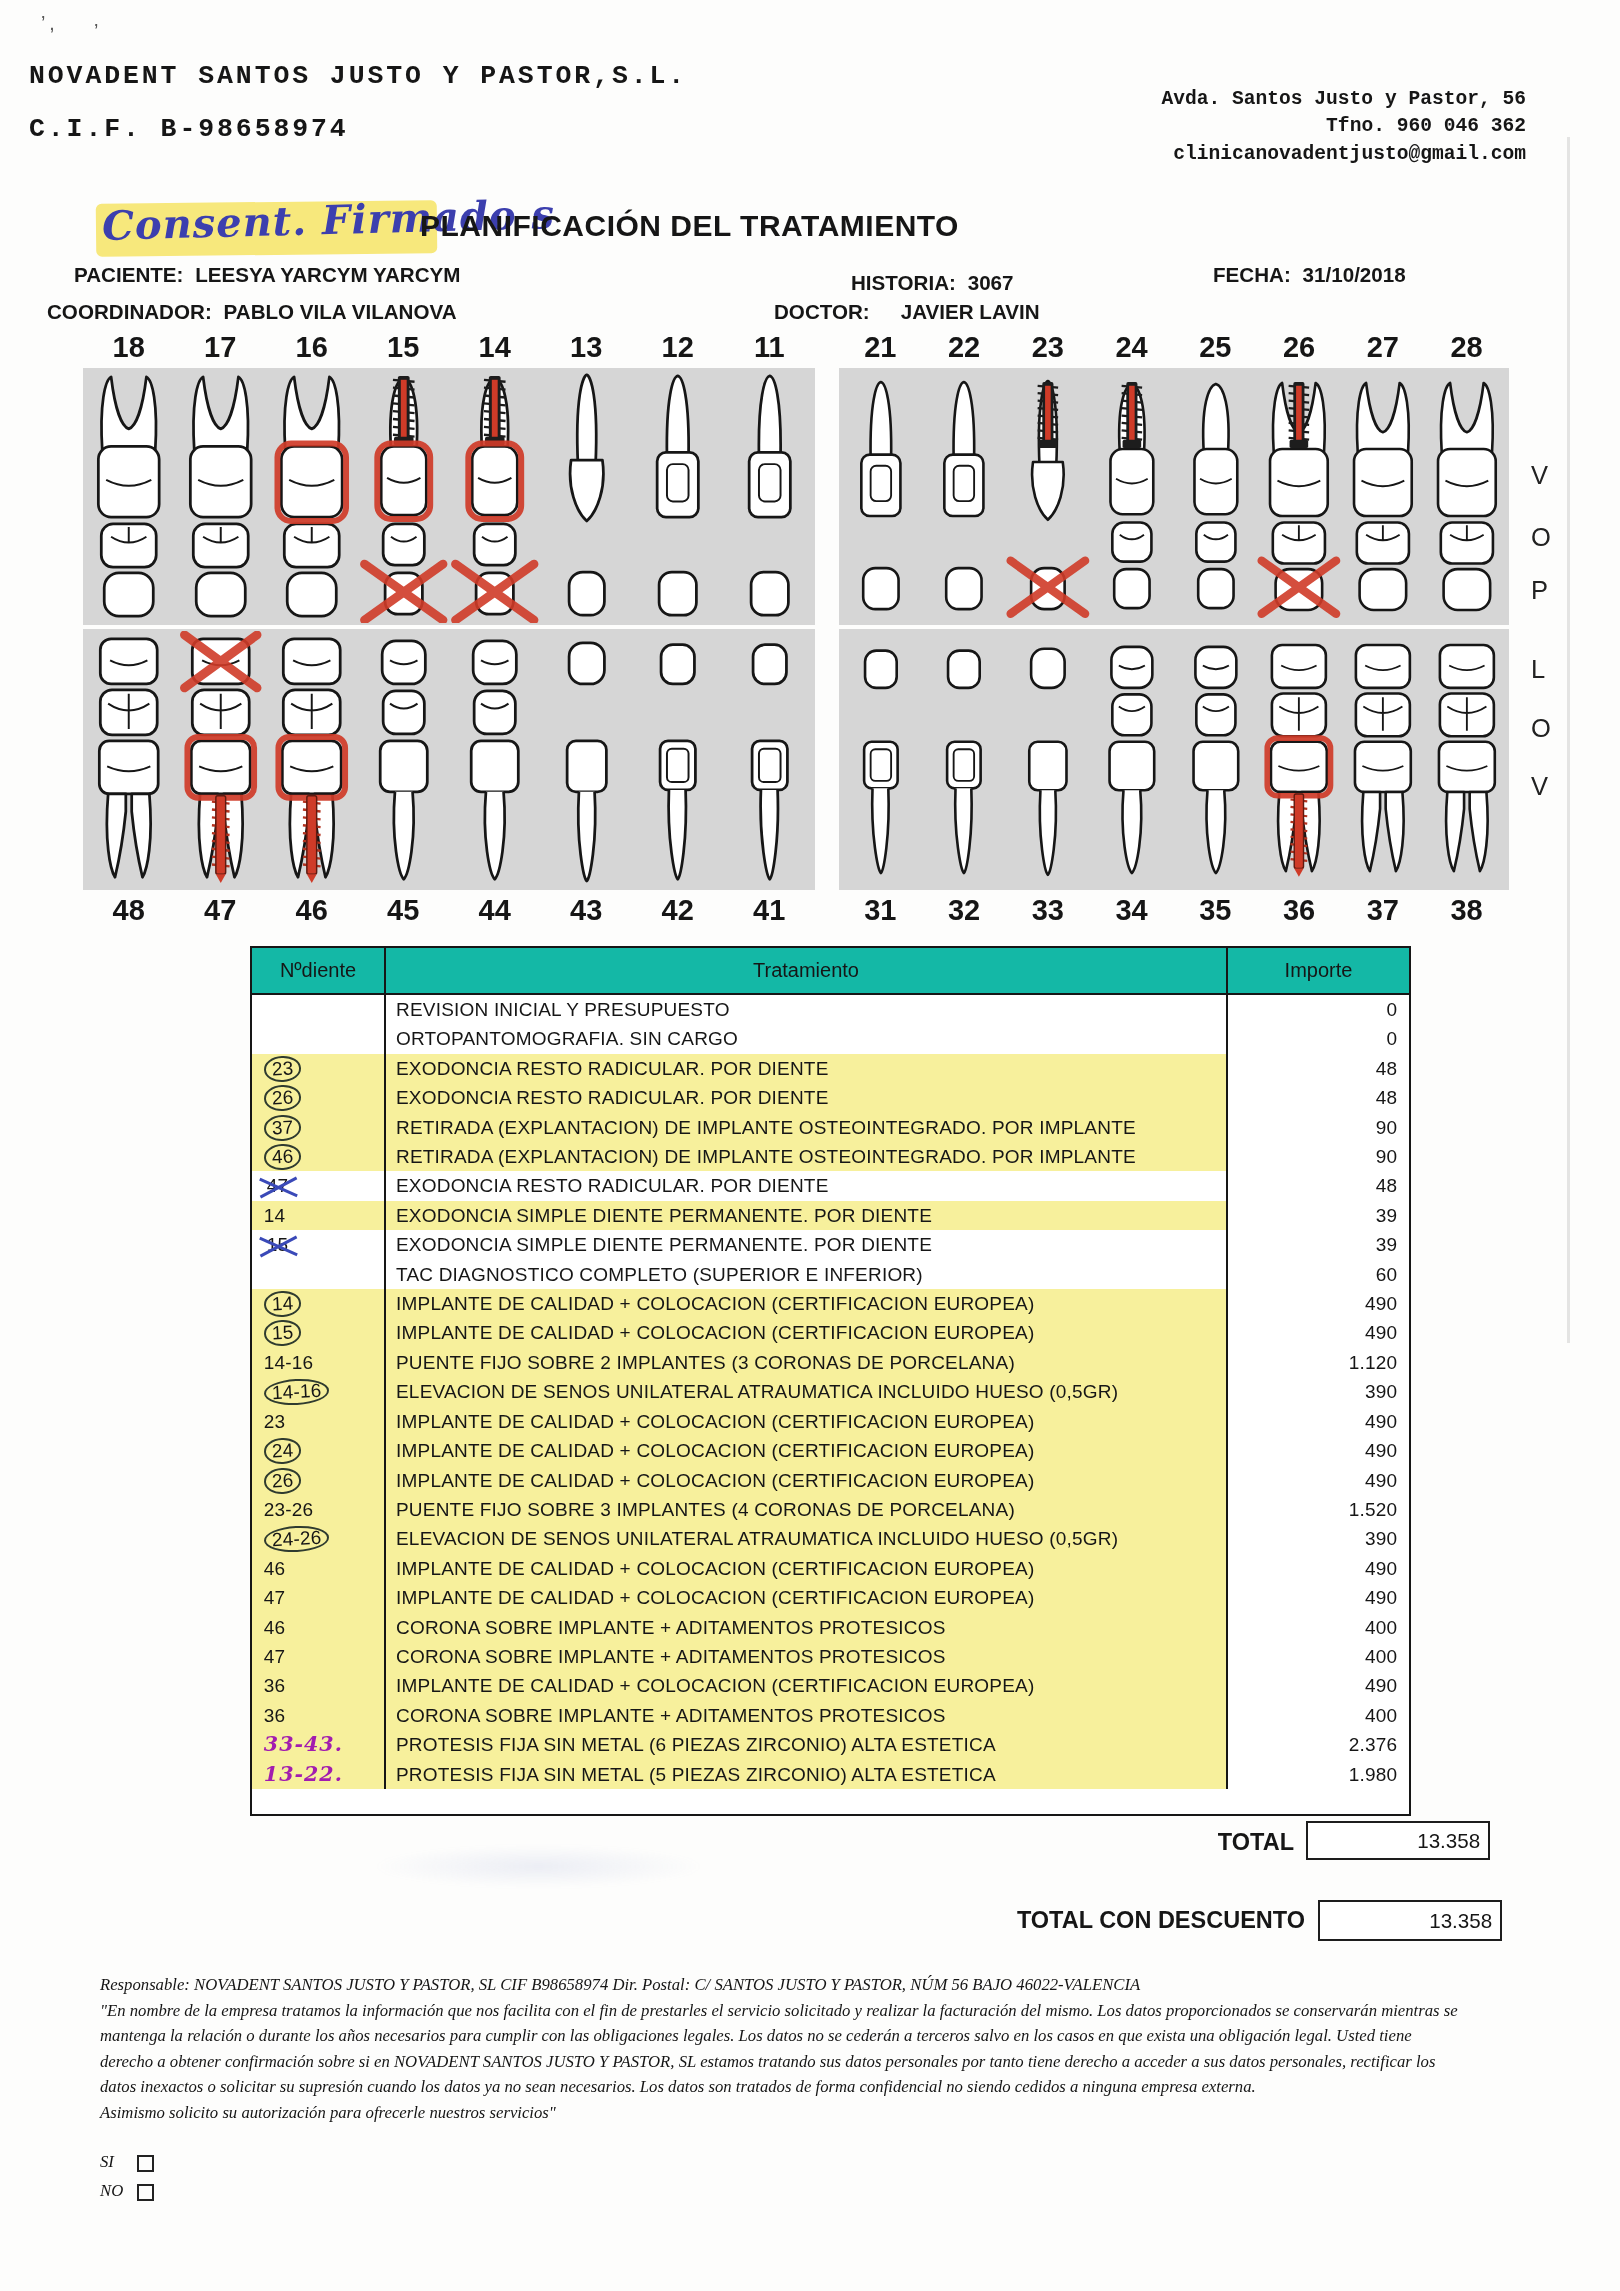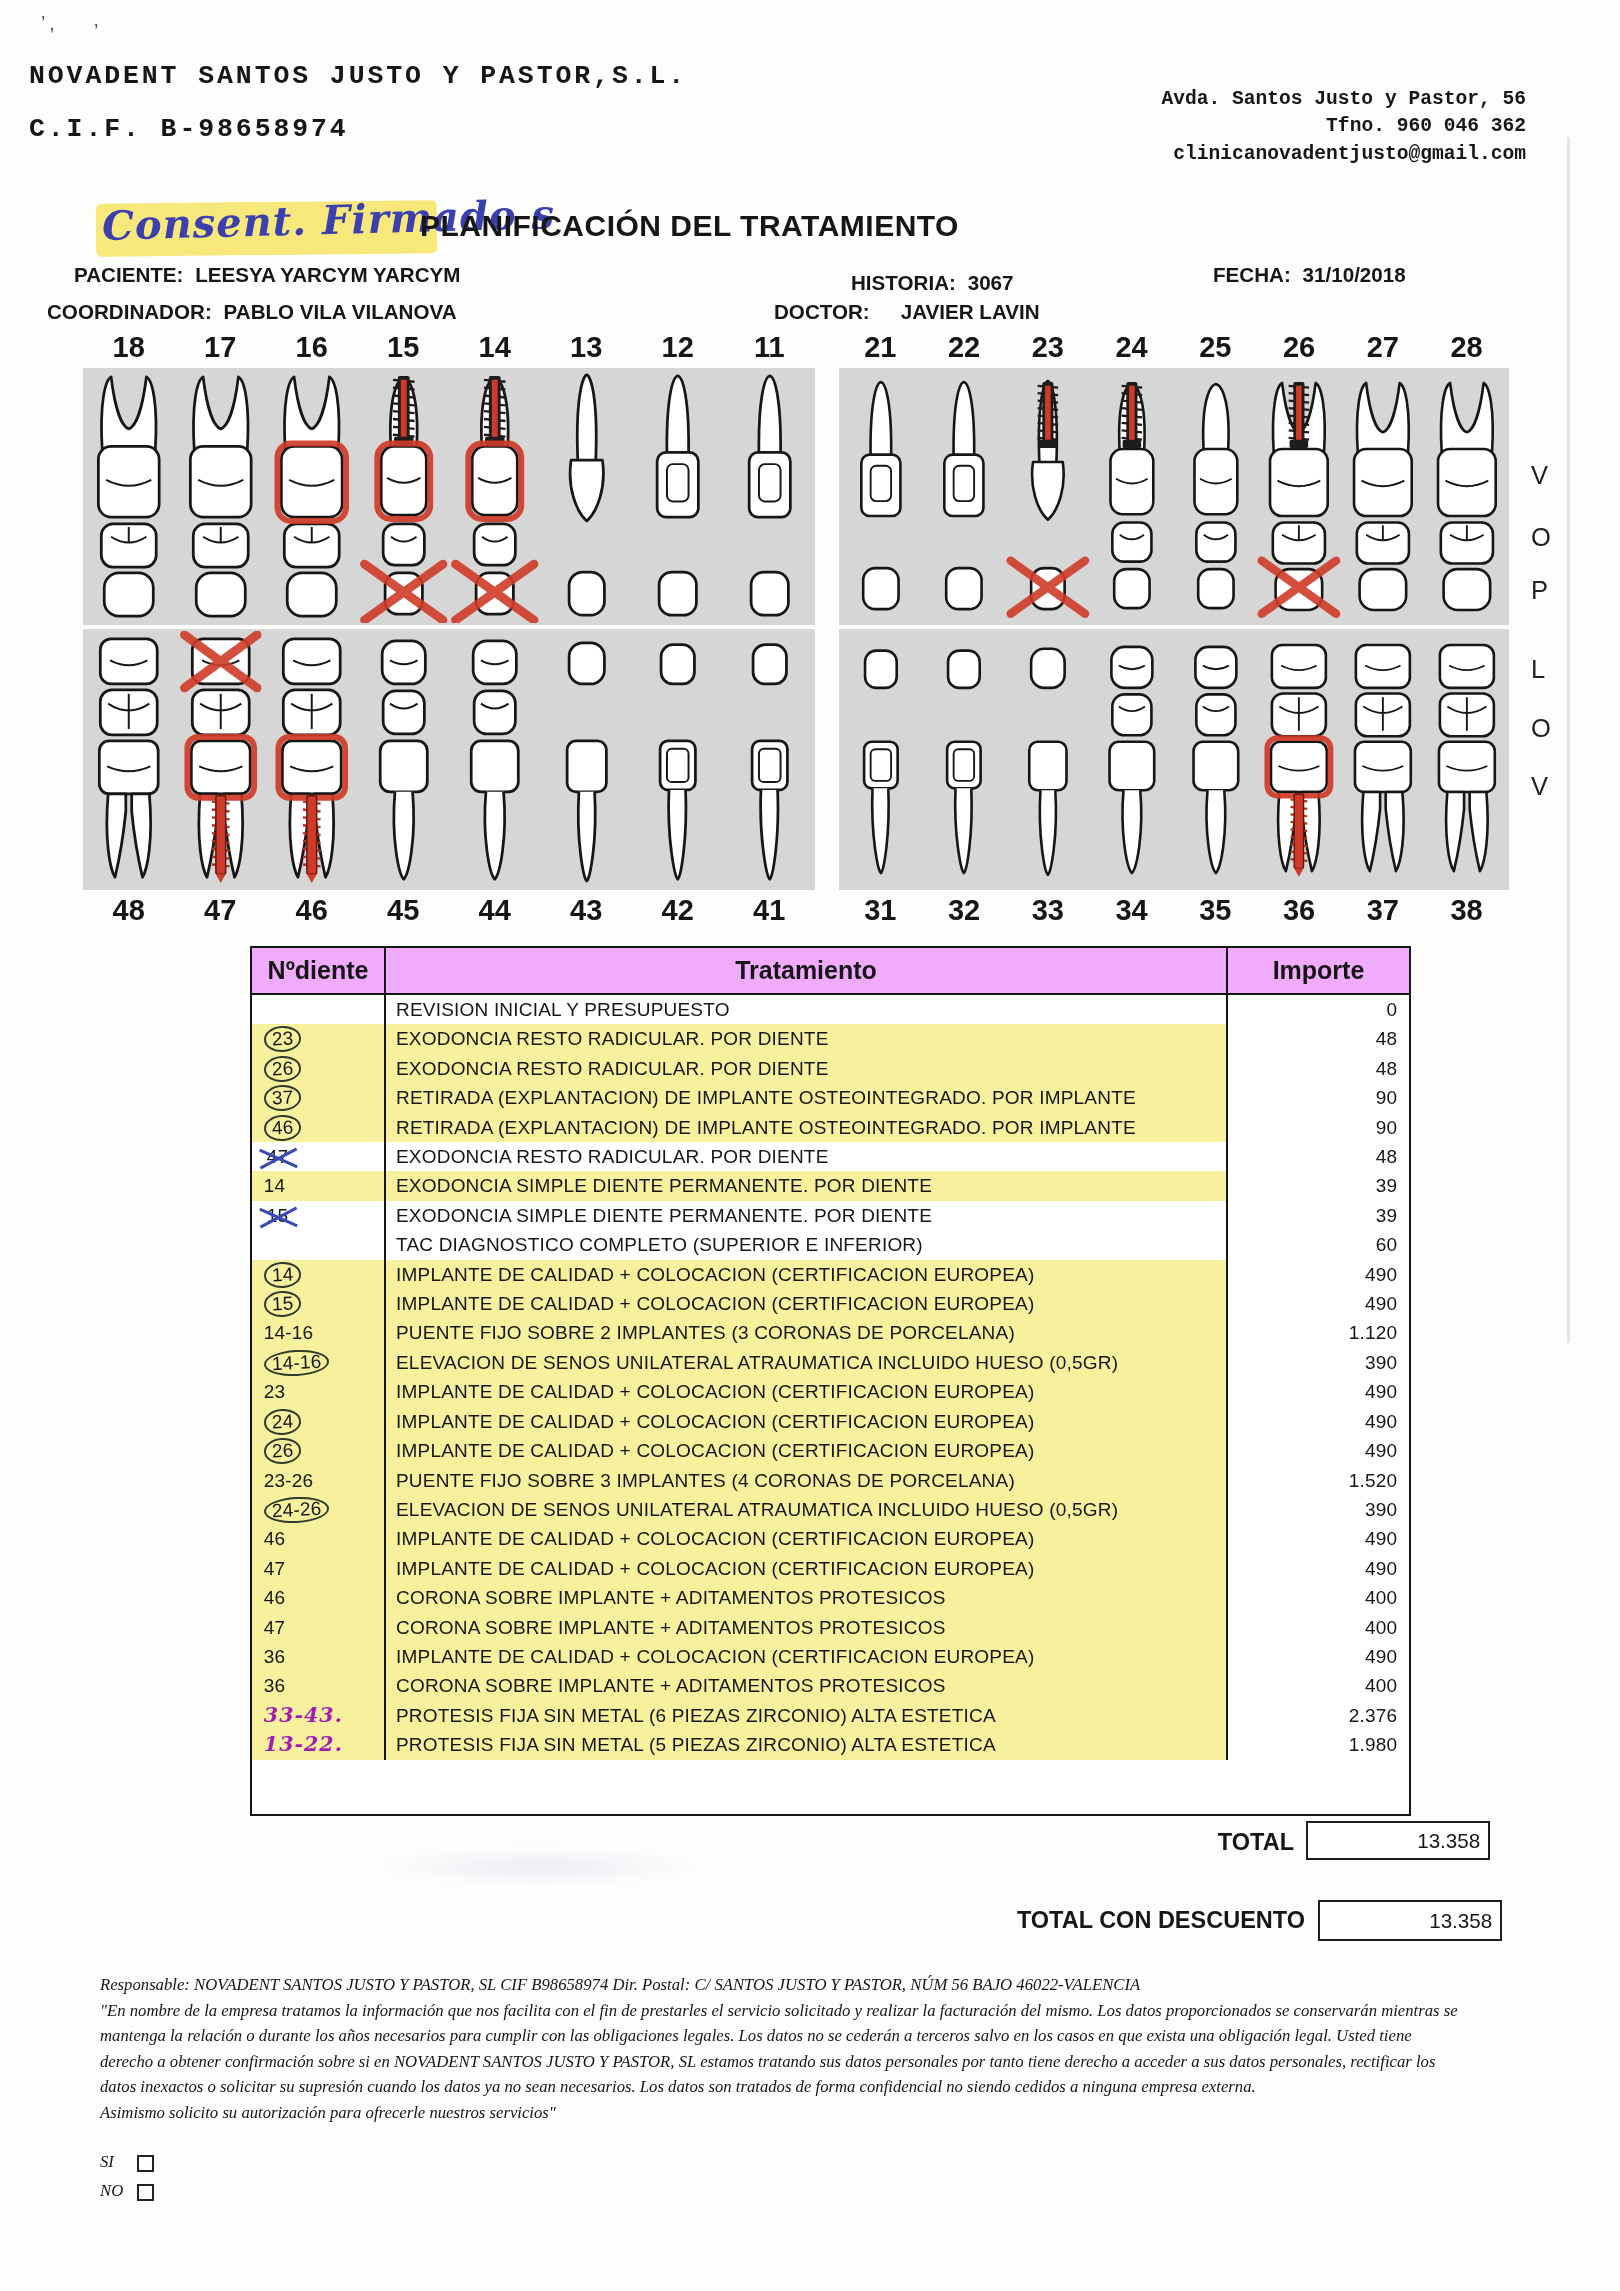--- a/index.html
+++ b/index.html
@@ -44,22 +44,22 @@
   .panel .quad{background:#d6d6d6;padding:2px 0;}
   .tooth{flex:1;display:flex;justify-content:center;align-items:flex-start;}
   .tooth svg{display:block;}
   .side-label{font-size:25.5px;font-weight:400;color:#222;left:1531px;}
   .scan-line{left:1567px;top:137px;width:2.9px;height:1206px;background:#e4e4e3;}
 
   
   .treat-wrap{left:250px;top:946px;width:1161px;height:870px;border:2.9px solid #161616;
               background:#fff;box-sizing:border-box;}
   table.treat{width:100%;border-collapse:collapse;table-layout:fixed;}
-  table.treat th{background:#f0abfc;border-bottom:2.9px solid #161616;height:43px;
-                 font-size:25px;font-weight:700;}
+  table.treat th{background:#14b8a6;border-bottom:2.9px solid #161616;height:43px;
+                 font-size:20px;font-weight:400;}
   .c-diente{width:130px;border-right:2.9px solid #161616;}
   .c-imp{width:179px;border-left:2.9px solid #161616;text-align:center;}
   table.treat td{height:27.4px;line-height:27.4px;font-size:19px;letter-spacing:0.2px;
                  white-space:nowrap;overflow:visible;}
   td.c-diente{padding-left:11.8px;}
   td.c-trat{padding-left:10px;}
   td.c-imp{text-align:right;padding-right:11.8px;}
   tr.hl td.c-diente, tr.hl td.c-trat{background:#f7f09c;}
   .circ{display:inline-block;border:2.5px solid #2f3b2f;border-radius:50%;
         padding:0 5.9px;line-height:21.6px;transform:rotate(-3deg);}
@@ -604,20 +604,25 @@
           <th class="c-trat">Tratamiento</th>
           <th class="c-imp">Importe</th>
         </tr>
       </thead>
       <tbody id="treat-body">
           <tr>
             <td class="c-diente"></td>
             <td class="c-trat">REVISION INICIAL Y PRESUPUESTO</td>
             <td class="c-imp">0</td>
           </tr>
+          <tr>
+            <td class="c-diente"></td>
+            <td class="c-trat">ORTOPANTOMOGRAFIA. SIN CARGO</td>
+            <td class="c-imp">0</td>
+          </tr>
           <tr class="hl">
             <td class="c-diente"><span class="circ">23</span></td>
             <td class="c-trat">EXODONCIA RESTO RADICULAR. POR DIENTE</td>
             <td class="c-imp">48</td>
           </tr>
           <tr class="hl">
             <td class="c-diente"><span class="circ">26</span></td>
             <td class="c-trat">EXODONCIA RESTO RADICULAR. POR DIENTE</td>
             <td class="c-imp">48</td>
           </tr>

